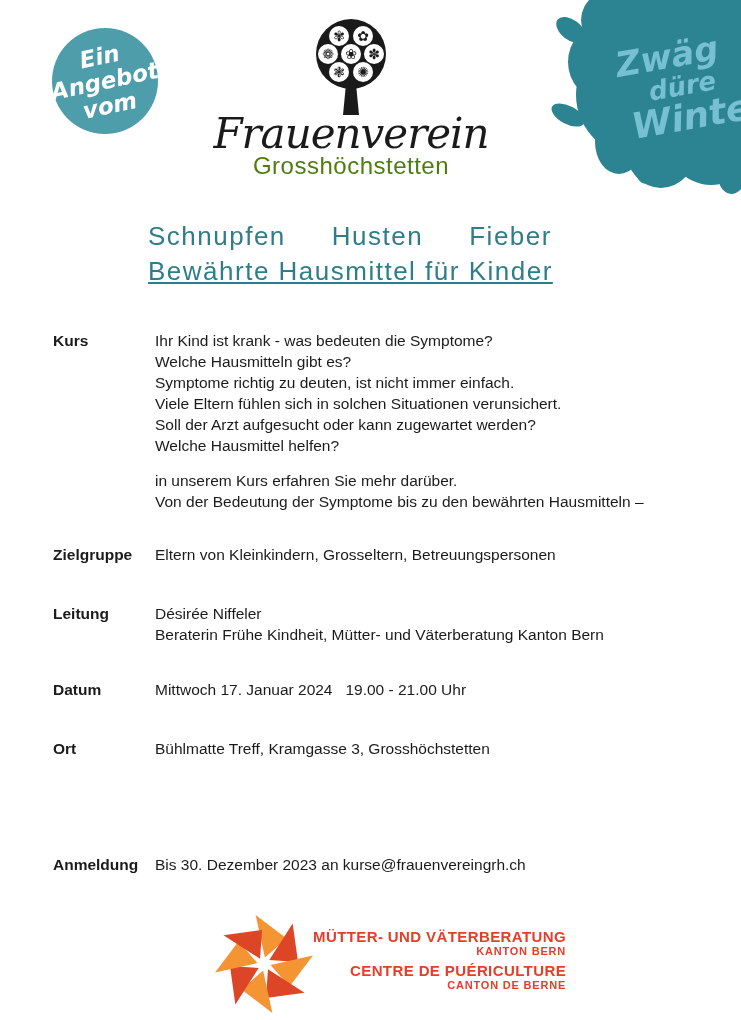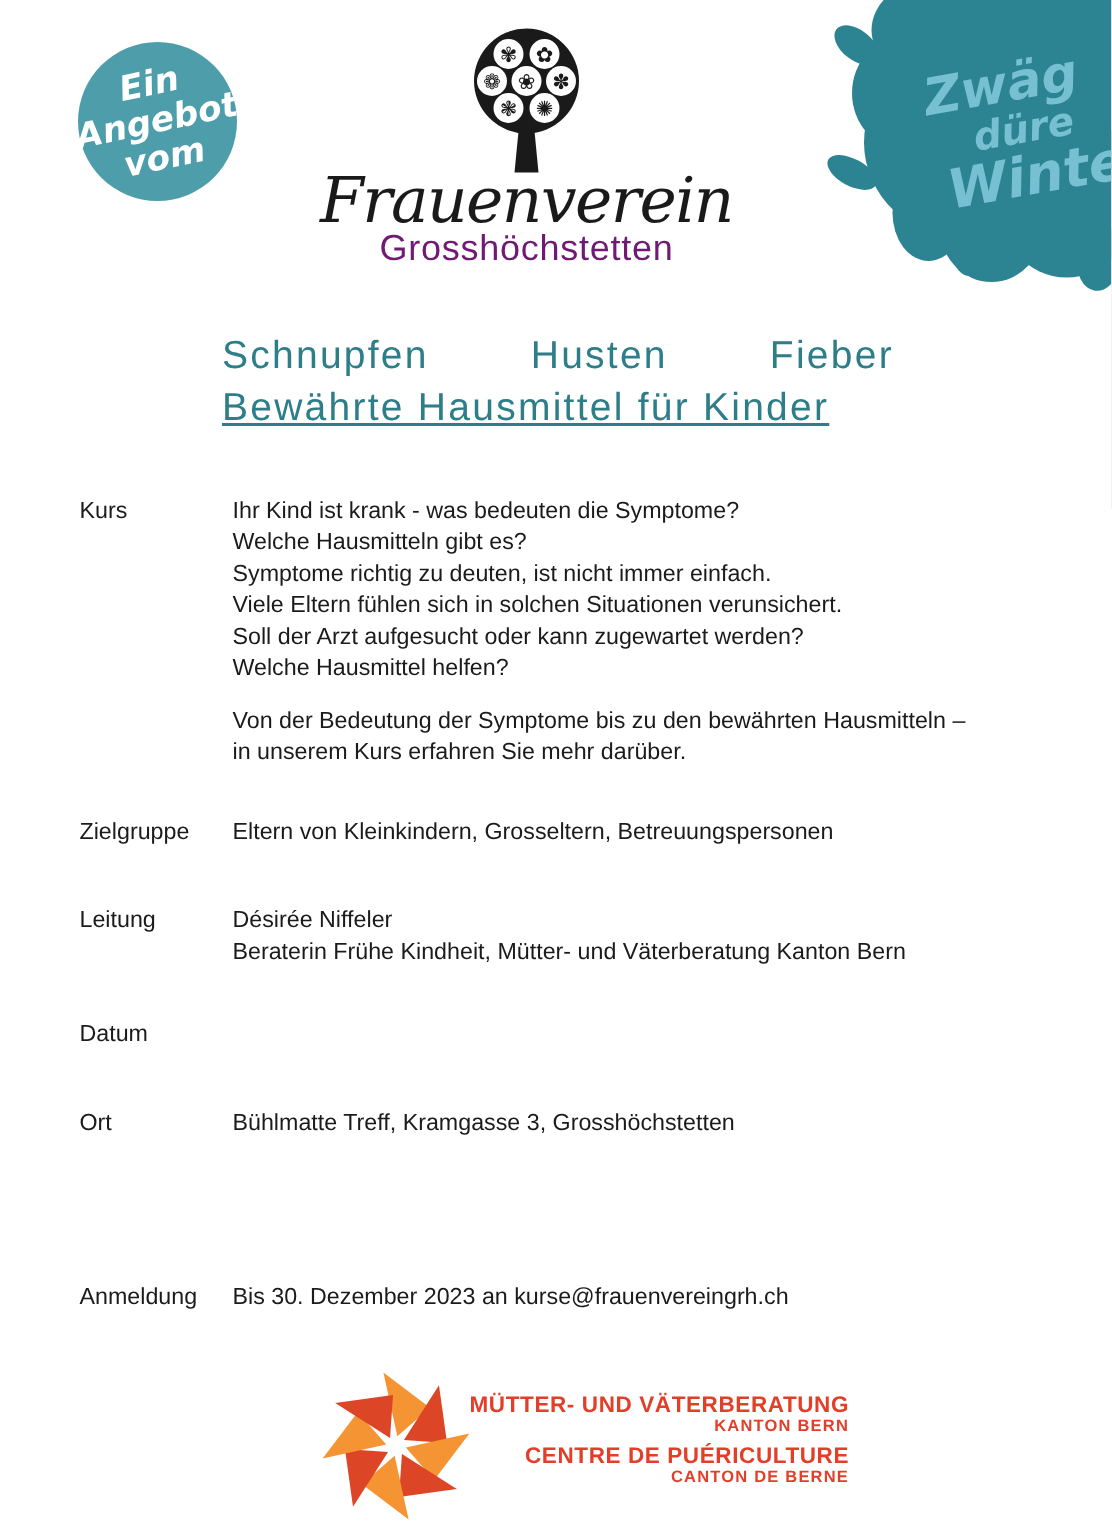--- a/index.html
+++ b/index.html
@@ -24,40 +24,40 @@
     position:absolute; left:210px; top:18px; width:282px;
     display:flex; flex-direction:column; align-items:center;
   }
   .logo-tree{display:block;}
   .logo-script{
     font-family:"DejaVu Serif", serif; font-style:italic; font-weight:normal;
     font-size:42px; line-height:40px; color:#1a1a1a; letter-spacing:-1px;
     margin-top:-2px; white-space:nowrap;
   }
   .logo-sub{
-    font-size:24px; letter-spacing:0.5px; color:#701a75; line-height:24px;
+    font-size:24px; letter-spacing:0.5px; color:#4d7c0f; line-height:24px;
     margin-top:0px; white-space:nowrap;
   }
   .splash{position:absolute; right:0; top:0;}
   .splash text{
     font-family:"DejaVu Sans", sans-serif; font-style:italic; font-weight:bold;
     fill:#76C0D1;
   }
 
   
   .title{
     position:absolute; left:148px; top:221px;
     color:#2E7E8A; font-size:26px; letter-spacing:1.5px; line-height:30px;
   }
-  .title-l1{display:flex; gap:68px; white-space:nowrap;}
+  .title-l1{display:flex; gap:46px; white-space:nowrap;}
   .title-l2{margin-top:5px; white-space:nowrap;text-decoration:underline;}
 
   
   .row{position:absolute; left:53px; display:flex; font-size:15.5px; line-height:21px;}
-  .row .lbl{width:102px; flex:none; font-weight:normal;}
+  .row .lbl{width:102px; flex:none; font-weight:bold;}
   .row .content div{white-space:pre-wrap;}
   .para-gap{height:14px;}
 
   
   .footer-logo{position:absolute; left:212px; top:912px;}
   .footer-text{
     position:absolute; left:313px; top:928px;
     color:#E23E28; font-weight:bold;text-align:right;
   }
   .ft-org{font-size:15px; letter-spacing:0.4px; line-height:17px; white-space:nowrap;}
@@ -132,42 +132,45 @@
   <div class="row" style="top:330px">
     <div class="lbl">Kurs</div>
     <div class="content">
       <div>Ihr Kind ist krank - was bedeuten die Symptome?</div>
       <div>Welche Hausmitteln gibt es?</div>
       <div>Symptome richtig zu deuten, ist nicht immer einfach.</div>
       <div>Viele Eltern fühlen sich in solchen Situationen verunsichert.</div>
       <div>Soll der Arzt aufgesucht oder kann zugewartet werden?</div>
       <div>Welche Hausmittel helfen?</div>
       <div class="para-gap"></div>
+      <div>in unserem Kurs erfahren Sie mehr darüber.</div>
       <div>Von der Bedeutung der Symptome bis zu den bewährten Hausmitteln –</div>
-      <div>in unserem Kurs erfahren Sie mehr darüber.</div>
     </div>
   </div>
 
   <div class="row" style="top:544px">
     <div class="lbl">Zielgruppe</div>
     <div class="content">
       <div>Eltern von Kleinkindern, Grosseltern, Betreuungspersonen</div>
     </div>
   </div>
 
   <div class="row" style="top:603px">
     <div class="lbl">Leitung</div>
     <div class="content">
       <div>Désirée Niffeler</div>
       <div>Beraterin Frühe Kindheit, Mütter- und Väterberatung Kanton Bern</div>
     </div>
   </div>
 
   <div class="row" style="top:679px">
     <div class="lbl">Datum</div>
+    <div class="content">
+      <div>Mittwoch 17. Januar 2024   19.00 - 21.00 Uhr</div>
+    </div>
   </div>
 
   <div class="row" style="top:738px">
     <div class="lbl">Ort</div>
     <div class="content">
       <div>Bühlmatte Treff, Kramgasse 3, Grosshöchstetten</div>
     </div>
   </div>
 
 

